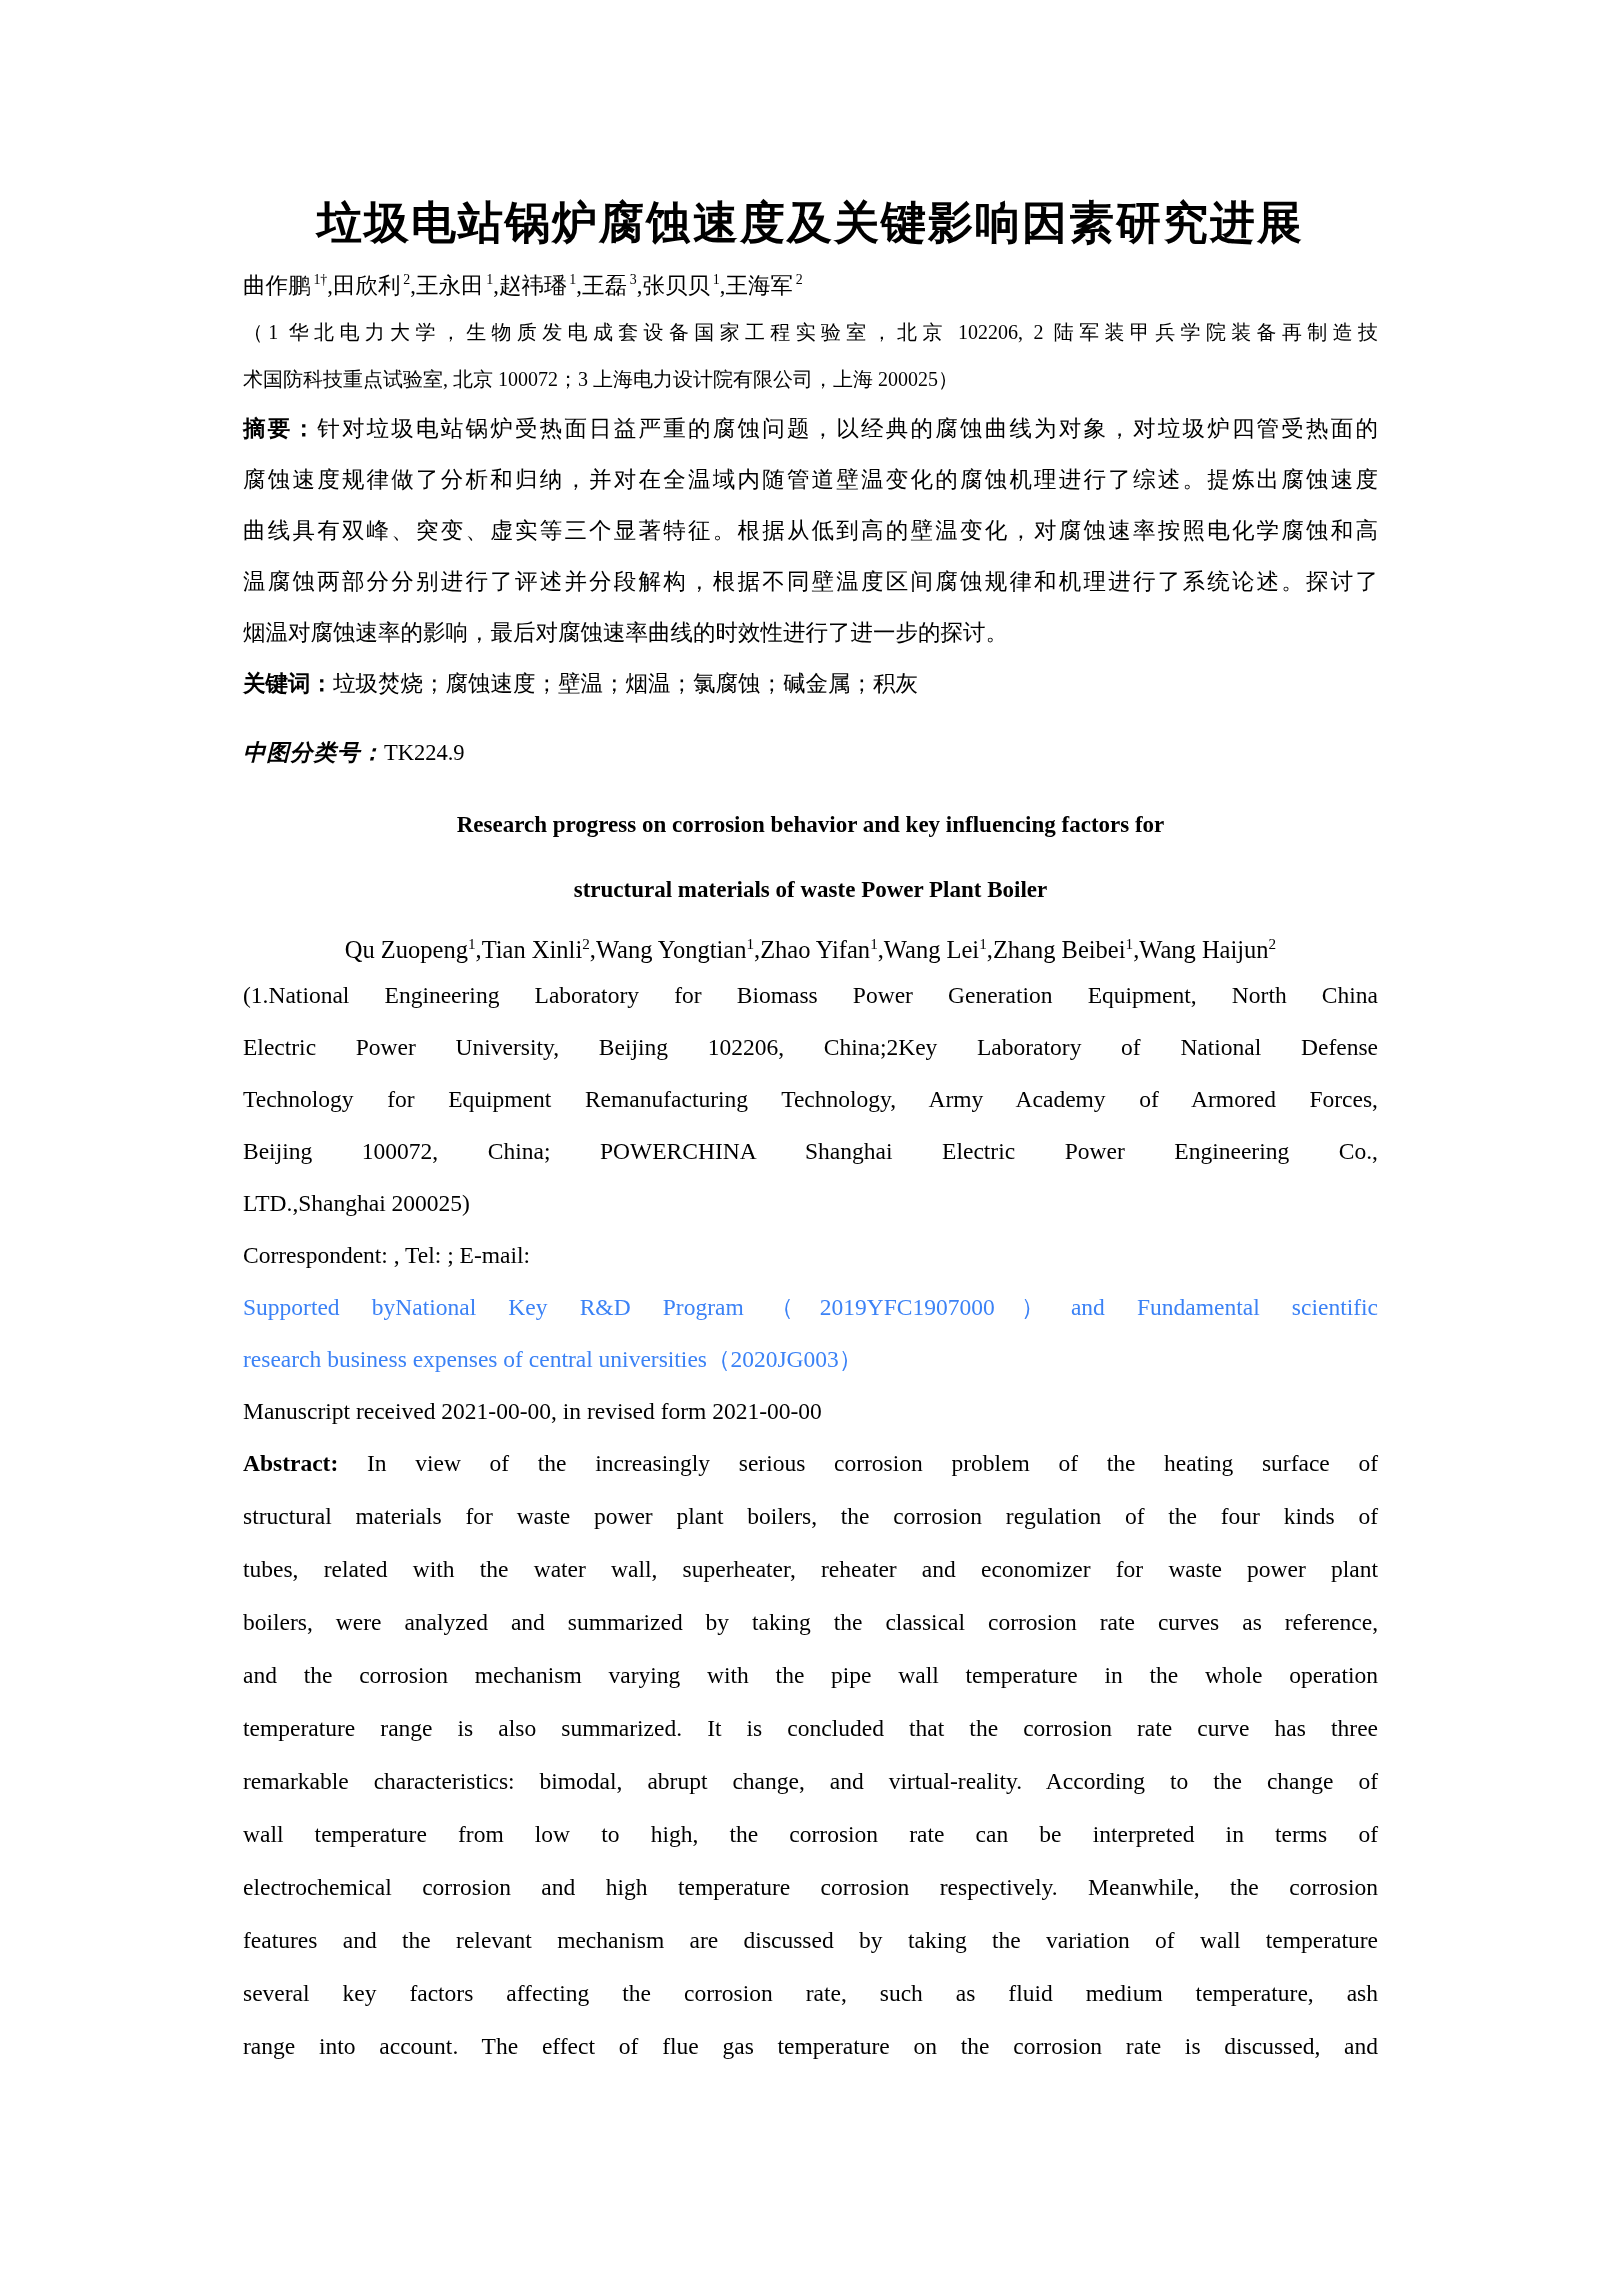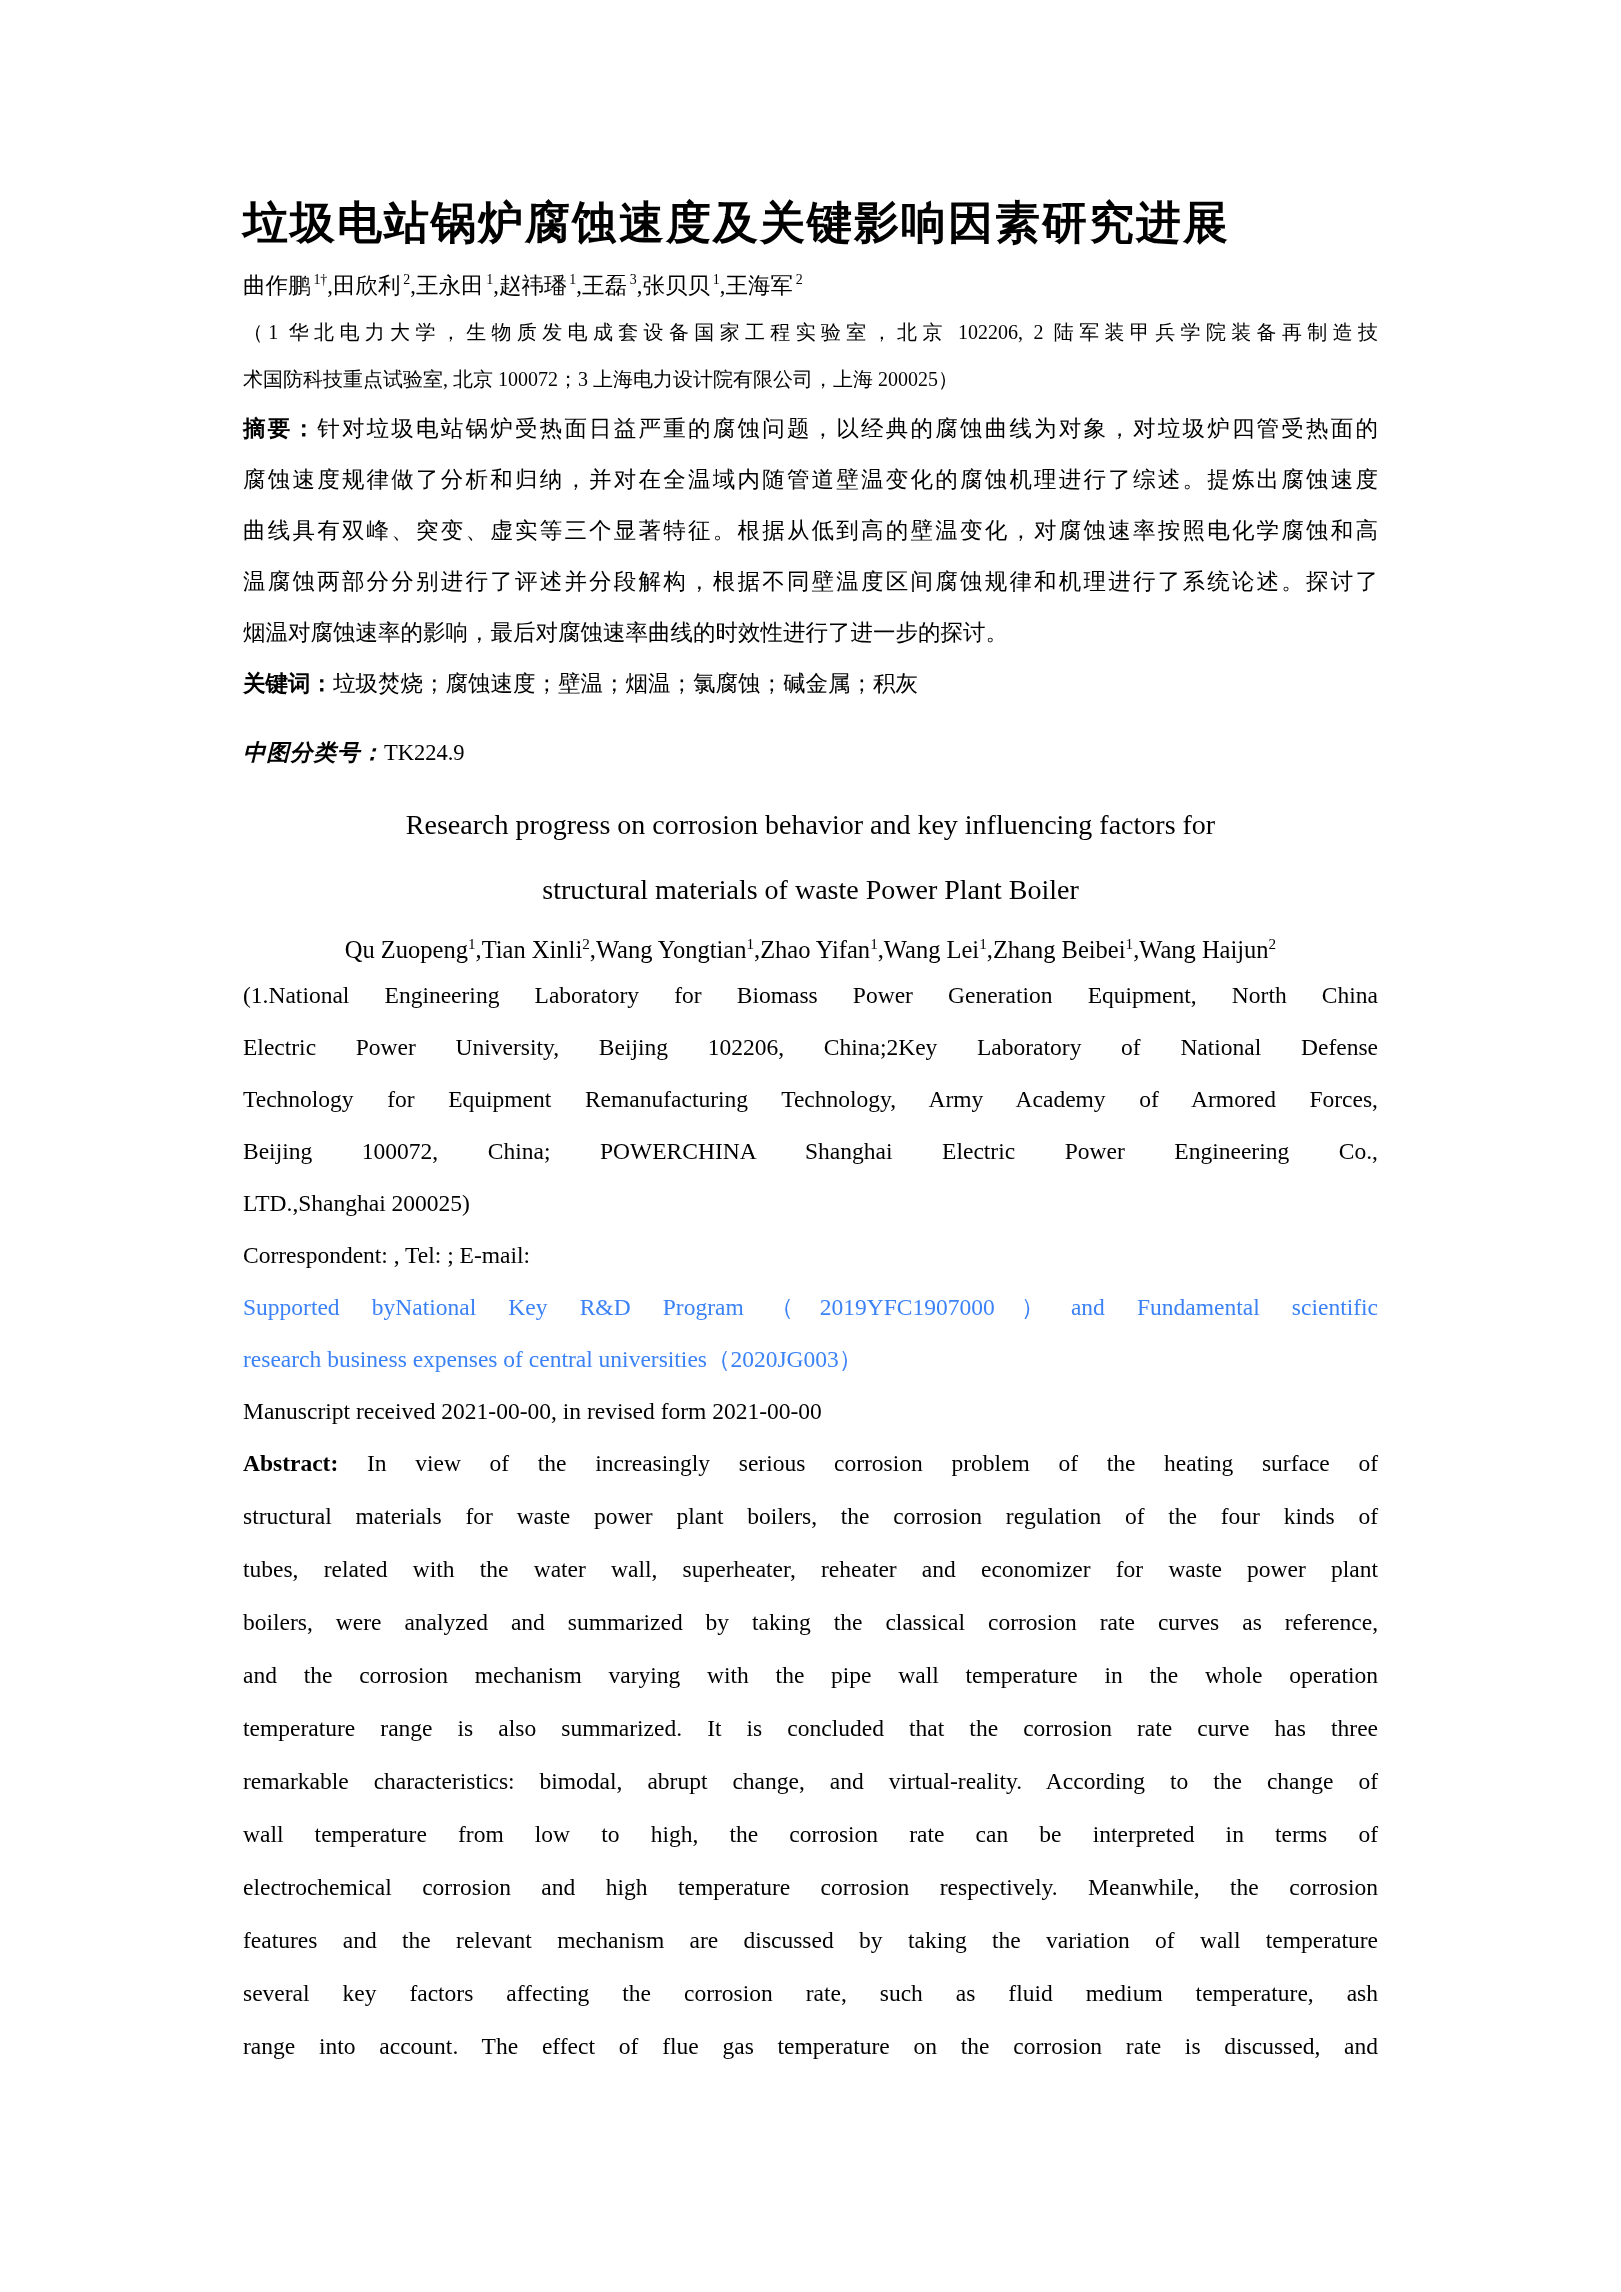--- a/index.html
+++ b/index.html
@@ -5,39 +5,39 @@
   html,body{margin:0;padding:0;}
   body{
     width:1621px;height:2293px;
     background:#ffffff;
     color:#000;
     font-family:"Liberation Serif","DejaVu Serif",serif;
     overflow:hidden;
   }
   .content{width:1135px;margin-left:243px;padding-top:194px;}
   .zh-title{
-    font-size:45px;font-weight:bold;text-align:left;
+    font-size:45px;font-weight:bold;text-align:center;
     letter-spacing:2px;line-height:59px;
   }
   .zh-authors{
     margin-top:15.7px;font-size:22.5px;text-align:left;line-height:33px;
   }
   .zh-authors sup{margin-left:2.9px;}
   sup{font-size:62%;line-height:0;}
   .zh-affil{margin-top:7.8px;font-size:20px;line-height:47px;}
   .zh-body{font-size:22.5px;line-height:51px;}
   .en-body{font-size:23.5px;line-height:52px;}
   .j{text-align:justify;text-align-last:justify;}
   .jl{text-align:left;text-align-last:left;}
   .jline{text-align:justify;text-align-last:justify;}
   .blabel{font-weight:bold;}
   .clc-line{margin-top:17.6px;font-size:22.5px;line-height:51px;}
   .clc-label{font-weight:bold;font-style:italic;letter-spacing:1px;}
   .en-title{
-    margin-top:13.7px;font-size:28px;font-weight:normal;
+    margin-top:13.7px;font-size:23px;font-weight:bold;
     text-align:center;line-height:65px;
   }
   .en-authors{margin-top:7.8px;font-size:24.5px;text-align:center;line-height:39px;}
   .red{color:#3b82f6;}
   .en-abstract{line-height:53px;}
 </style>
 </head>
 <body>
 
 <div class="content">

